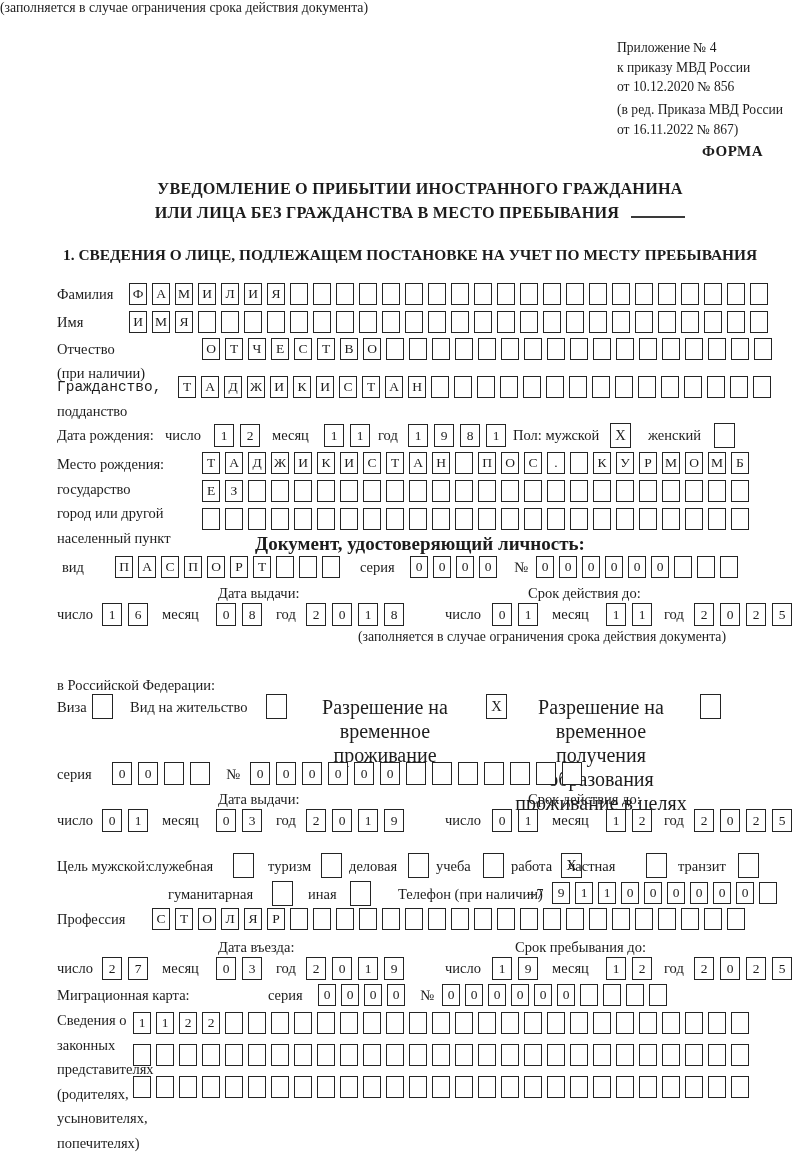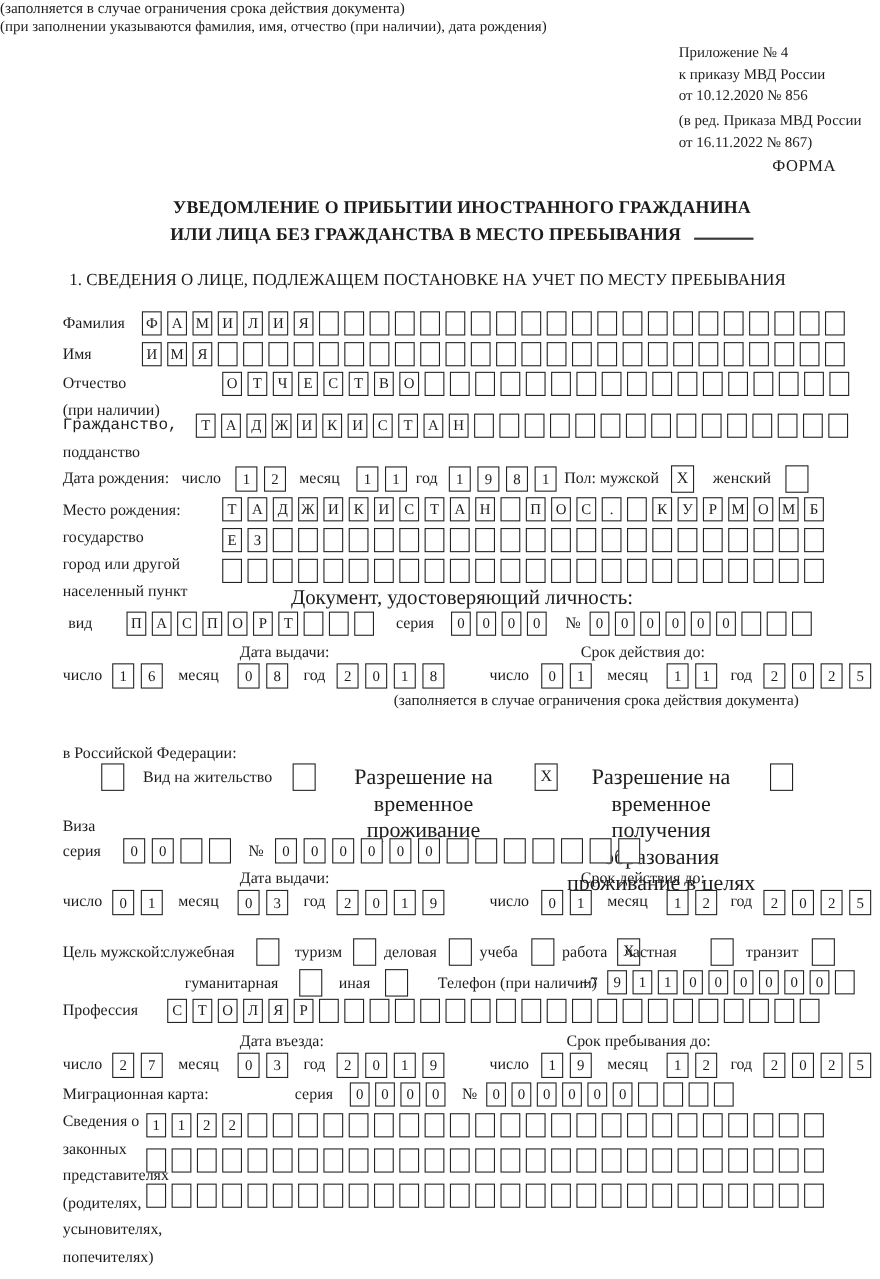--- a/index.html
+++ b/index.html
@@ -1,20 +1,20 @@
 <!DOCTYPE html>
 <html><head>
 <meta charset="utf-8">
 <style>
   html,body{margin:0;padding:0;background:#ffffff;}
   .page{position:relative;width:800px;height:1163px;background:#fff;
         font-family:"Liberation Serif","DejaVu Serif",serif;color:#1c1c1c;overflow:hidden;}
   .abs{position:absolute;}
   .lbl{position:absolute;font-size:14.5px;line-height:23px;white-space:nowrap;}
-  .b{font-weight:normal;}
+  .b{font-weight:bold;}
   .stack{position:absolute;font-size:14.5px;line-height:24.6px;white-space:nowrap;}
   .cells{position:absolute;display:flex;gap:5px;}
   .dcells{position:absolute;display:flex;gap:6px;}
   .cell{box-sizing:border-box;width:18px;height:22px;border:1.6px solid #242424;
         display:flex;align-items:center;justify-content:center;font-size:13.5px;line-height:1;background:#fff;}
   .dcells .cell{width:20px;height:23px;}
   .cbox{position:absolute;box-sizing:border-box;width:21px;height:25px;border:1.6px solid #242424;
         display:flex;align-items:center;justify-content:center;font-size:14.5px;background:#fff;}
   .center{text-align:center;}
   .title{position:absolute;left:40px;width:760px;text-align:center;font-weight:bold;
@@ -349,21 +349,21 @@
       <span class="cell">2</span>
       <span class="cell">0</span>
       <span class="cell">2</span>
       <span class="cell">5</span>
     </div>
 
   <div class="note" style="left:358px;top:629px;font-size:13.8px;position:absolute;white-space:nowrap;">(заполняется в случае ограничения срока действия документа)</div>
 
   <div class="lbl" style="left:57px;top:674px;">в Российской Федерации:</div>
 
-  <div class="lbl" style="left:57px;top:696px;margin-top:44px;">Виза</div>
+  <div class="lbl" style="left:57px;top:696px;">Виза</div>
   <div class="cbox" style="left:92px;top:694px;"></div>
   <div class="lbl" style="left:130px;top:696px;">Вид на жительство</div>
   <div class="cbox" style="left:266px;top:694px;"></div>
   <div class="ml" style="left:297px;top:695px;width:176px;">
     <div>Разрешение на временное</div>
     <div>проживание</div>
   </div>
   <div class="cbox" style="left:486px;top:694px;">X</div>
   <div class="ml" style="left:512px;top:695px;width:178px;">
     <div>Разрешение на временное</div>
@@ -649,15 +649,14 @@
       <span class="cell"></span>
       <span class="cell"></span>
       <span class="cell"></span>
       <span class="cell"></span>
       <span class="cell"></span>
       <span class="cell"></span>
       <span class="cell"></span>
       <span class="cell"></span>
       <span class="cell"></span>
     </div>
-  <div class="note" style="left:212px;top:1106px;font-size:13.6px;">(при заполнении указываются фамилия, имя, отчество (при наличии), дата рождения)</div>
 
 </div>
 
 </body></html>

